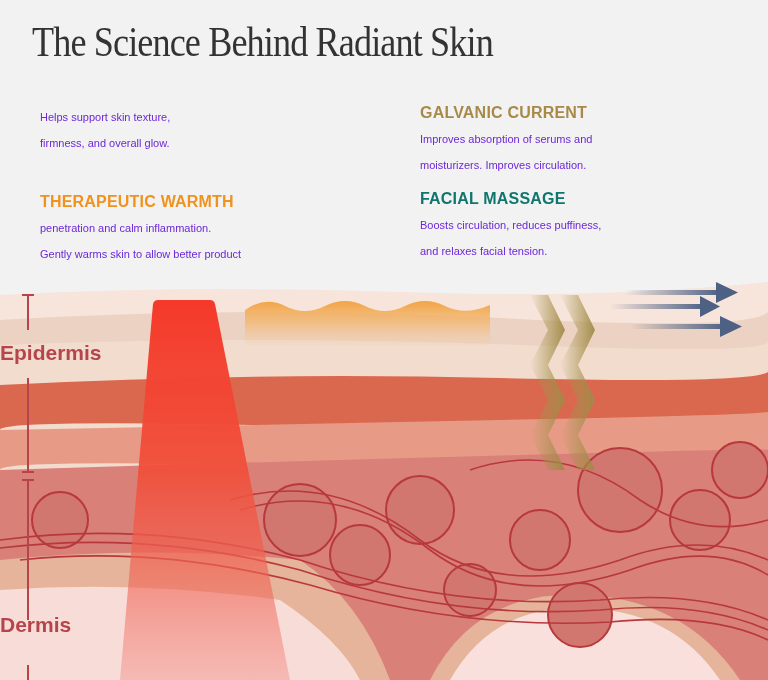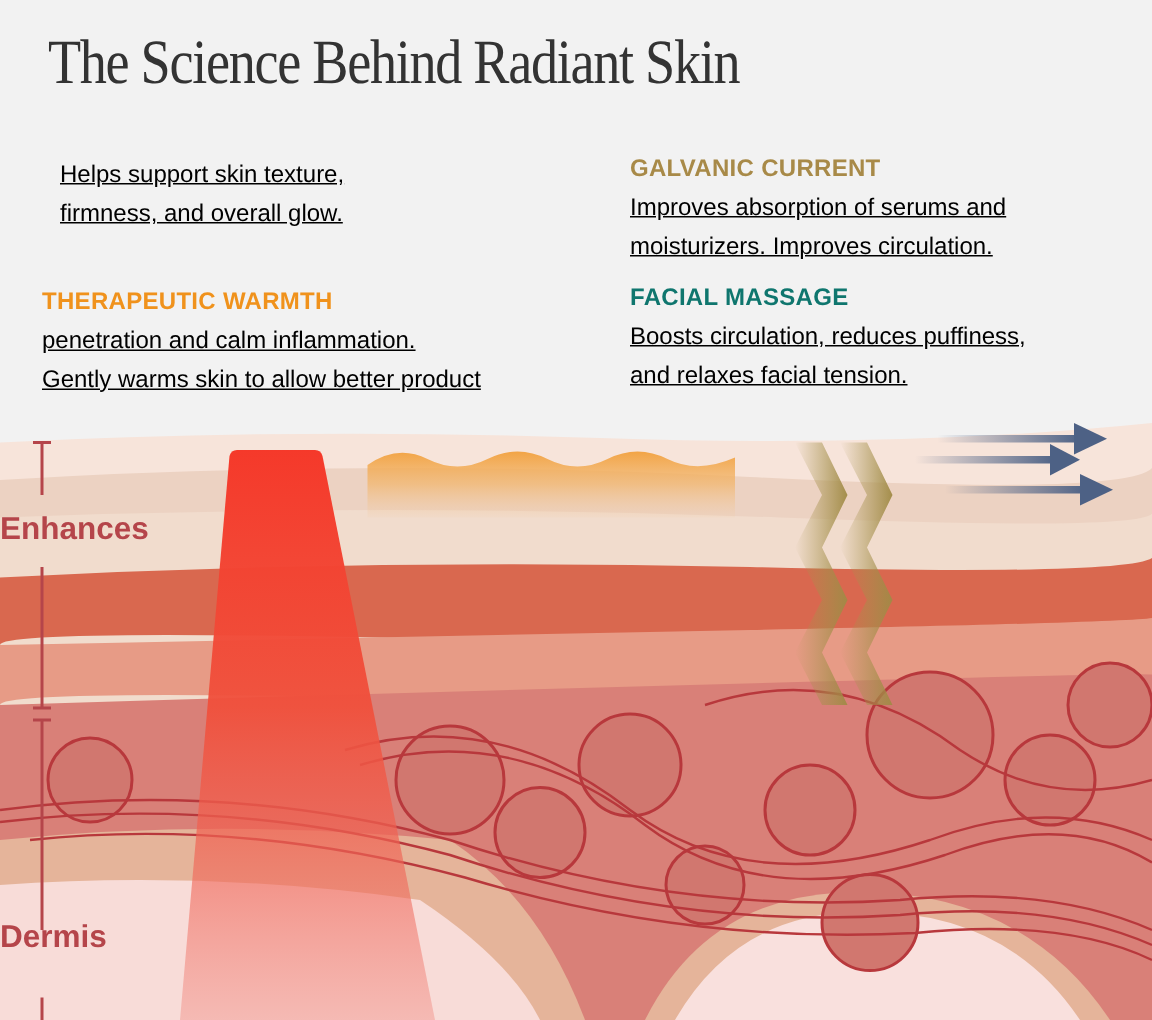--- a/index.html
+++ b/index.html
@@ -15,24 +15,24 @@
     font-size: 42px; color: #333333; letter-spacing: -1px;
     transform: scaleX(0.86); transform-origin: left top;
     white-space: nowrap;
   }
   .feature { position: absolute; }
   .feature .h {
     font-weight: bold; font-size: 16px; letter-spacing: 0.2px;
     margin: 0 0 4px 0;
   }
   .feature .d {
-    font-size: 16px; color: #000000; line-height: 26px; text-decoration: underline;
+    font-size: 11px; color: #6d28d9; line-height: 26px;
   }
   .f1 { left: 40px; top: 104px; width: 350px; }
-  .f2 { left: 28px; top: 193px; width: 360px; }
+  .f2 { left: 40px; top: 193px; width: 360px; }
   .f3 { left: 420px; top: 104px; width: 340px; }
   .f4 { left: 420px; top: 190px; width: 340px; }
 
   .diagram { position: absolute; left: 0; top: 275px; width: 768px; height: 405px; }
   .layer-label {
     position: absolute; font-weight: bold; font-size: 21px; color: #b5454a;
   }
   .lbl-epi { left: 0; top: 66px; }
   .lbl-der { left: 0; top: 338px; }
 </style>
@@ -143,15 +143,15 @@
     <g stroke="#b5454a" stroke-width="2">
       <line x1="22" y1="295" x2="34" y2="295"></line>
       <line x1="28" y1="295" x2="28" y2="330"></line>
       <line x1="28" y1="378" x2="28" y2="472"></line>
       <line x1="22" y1="472" x2="34" y2="472"></line>
       <line x1="22" y1="480" x2="34" y2="480"></line>
       <line x1="28" y1="480" x2="28" y2="620"></line>
       <line x1="28" y1="665" x2="28" y2="680"></line>
     </g>
   </svg>
-  <div class="layer-label lbl-epi">Enhances</div>
+  <div class="layer-label lbl-epi">Epidermis</div>
   <div class="layer-label lbl-der">Dermis</div>
 </div>
 
 </body></html>

